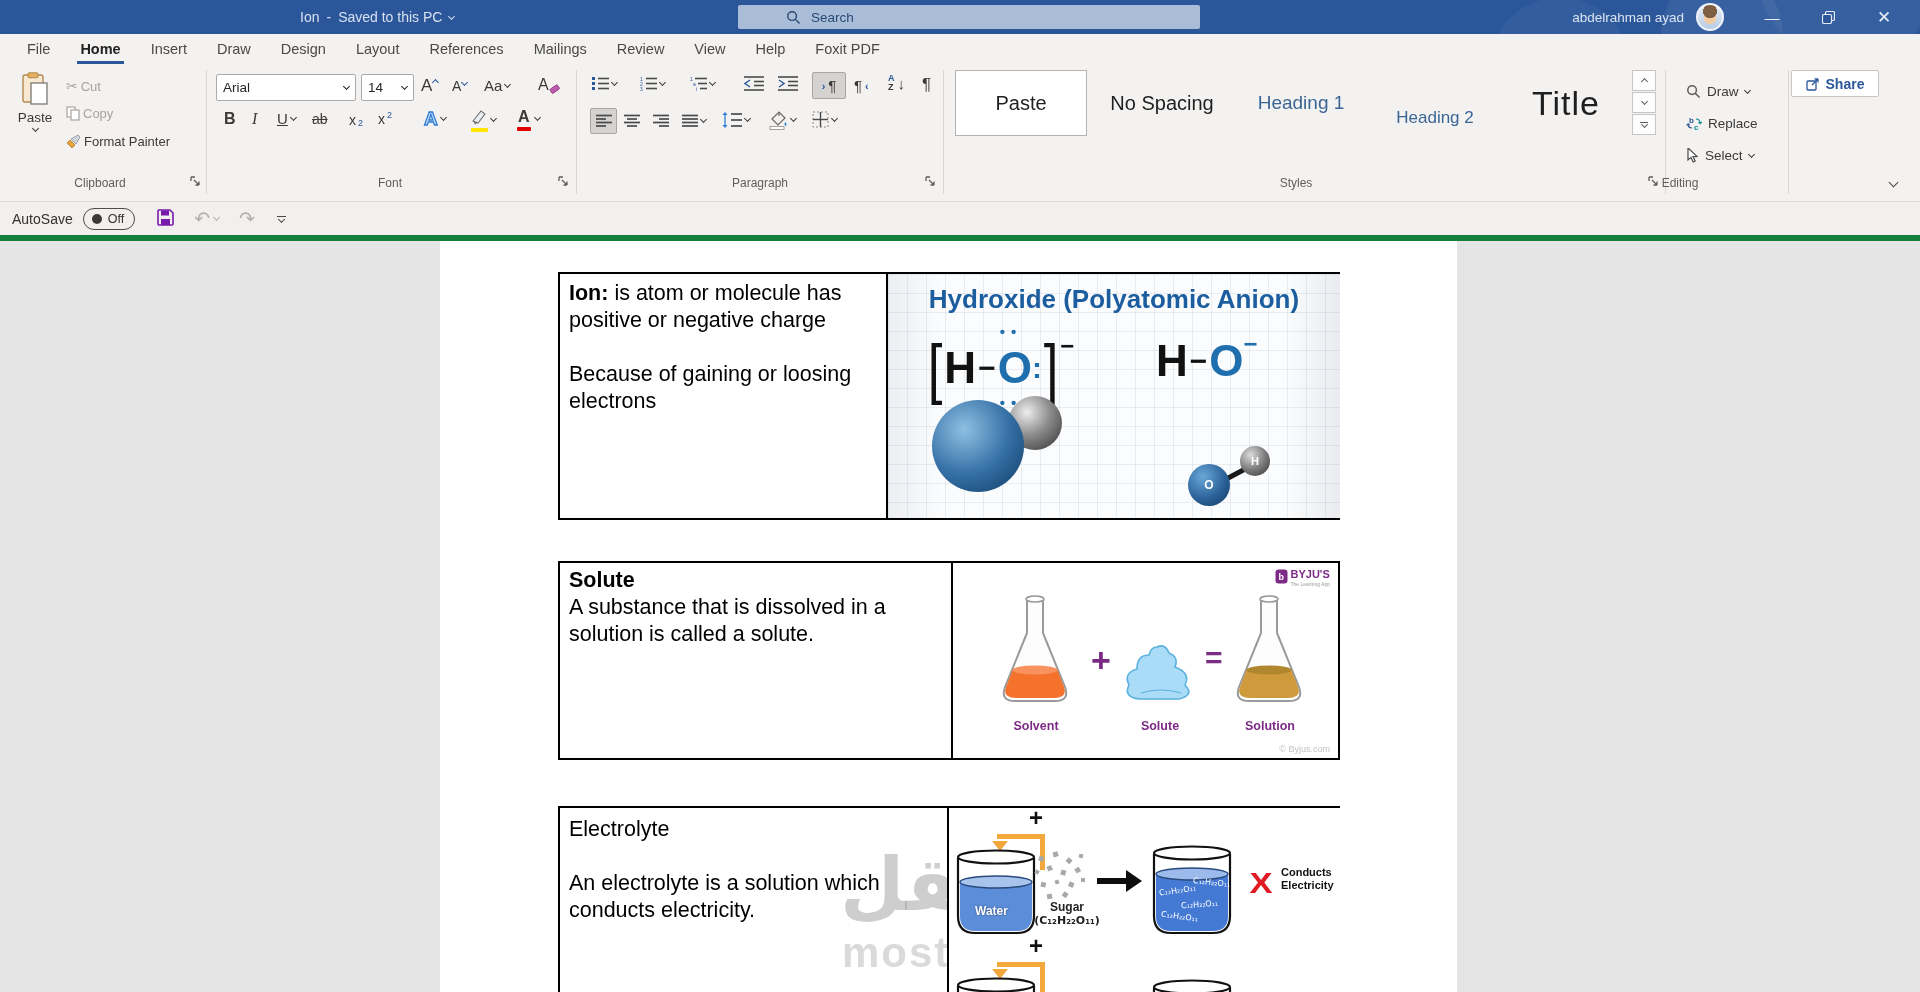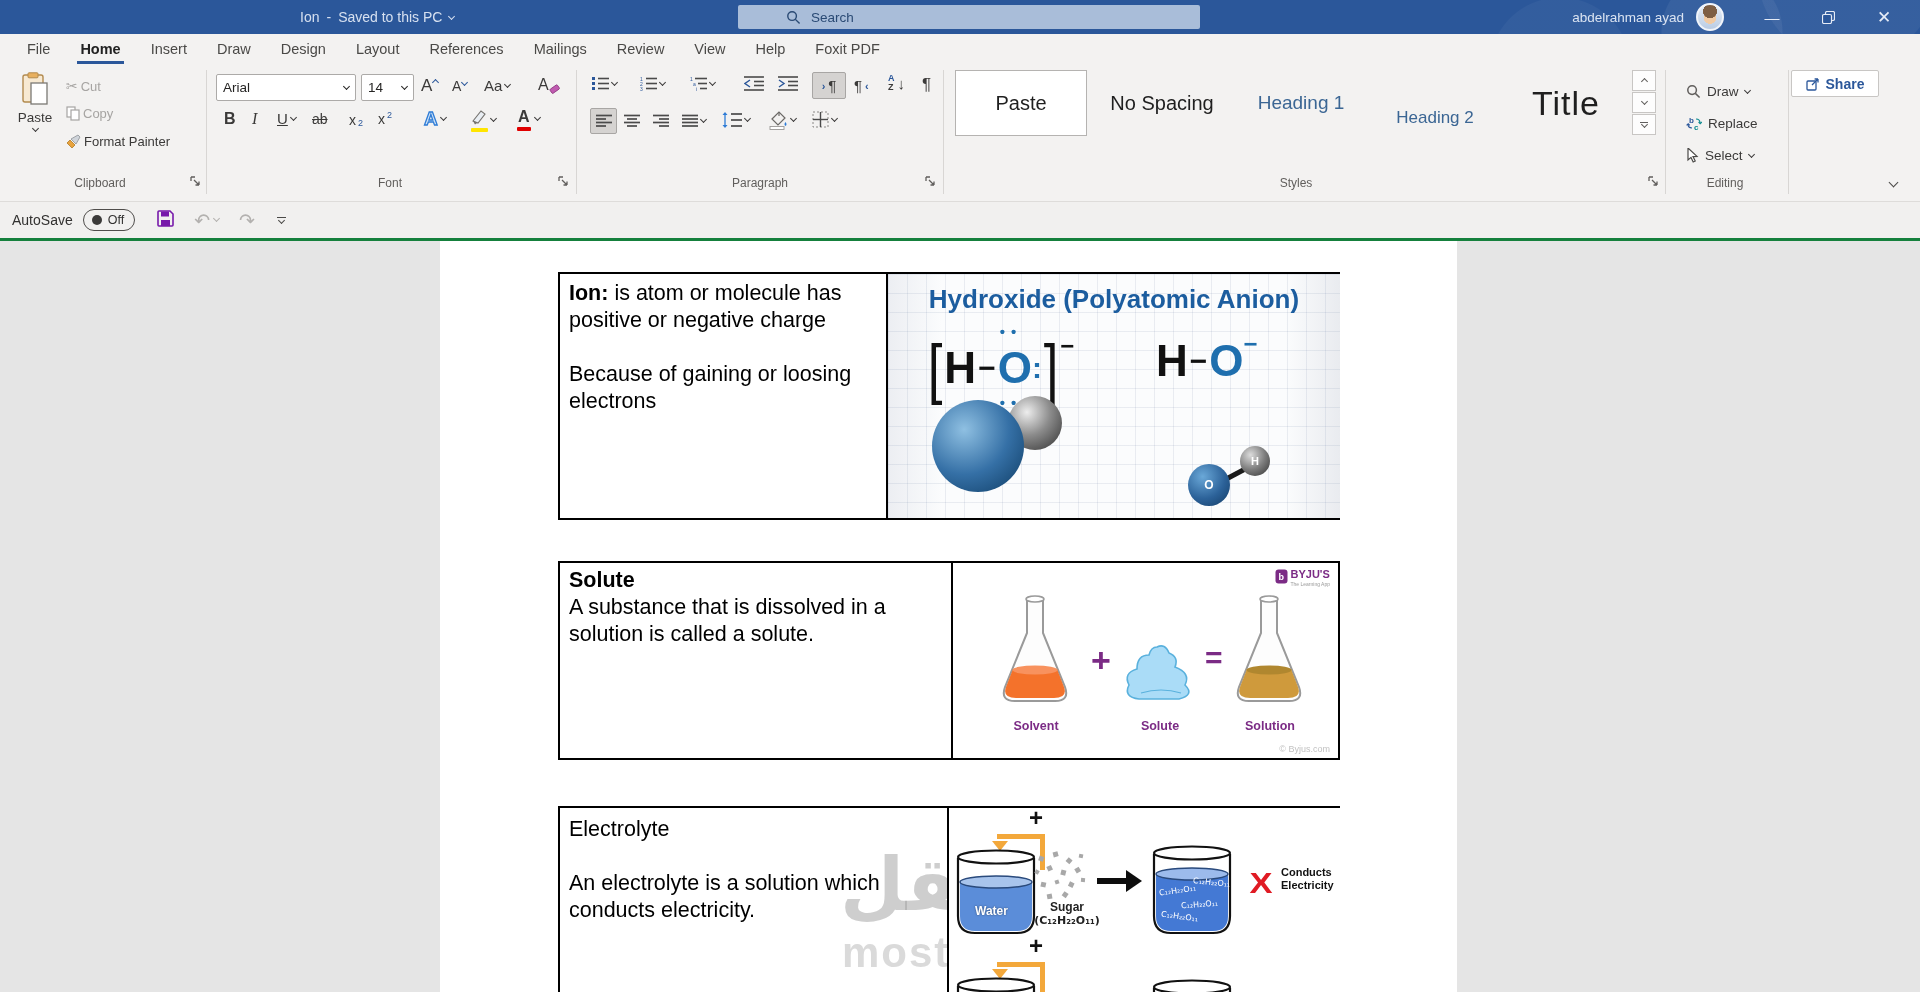--- a/index.html
+++ b/index.html
@@ -40,21 +40,21 @@
   .launcher{position:absolute;top:112px;width:13px;height:13px;}
   .rbtn{position:absolute;display:flex;align-items:center;gap:3px;color:#3b3a39;}
   .tgl-on{background:#d5d3d1;border:1px solid #a8a6a4;border-radius:2px;}
   .combo{position:absolute;background:#fff;border:1px solid #acaaa8;border-radius:2px;display:flex;align-items:center;font-size:13.5px;color:#252423;padding:0 6px;justify-content:space-between;}
   .disabled{color:#a6a4a2;}
   .colorbar{position:absolute;left:1px;bottom:-1px;height:4px;border-radius:1px;}
   .stile{position:absolute;top:6px;height:66px;display:flex;align-items:center;justify-content:center;white-space:nowrap;}
   .sscroll{position:absolute;left:1632px;width:24px;height:21px;background:#fdfdfd;border:1px solid #c8c6c4;display:flex;align-items:center;justify-content:center;color:#605e5c;}
 
   
-  .qat{position:absolute;left:0;top:202px;width:1920px;height:39px;background:#f1f0ef;border-bottom:3px solid #15803d;display:flex;align-items:center;color:#323130;font-size:14px;}
+  .qat{position:absolute;left:0;top:202px;width:1920px;height:39px;background:#f1f0ef;border-bottom:6px solid #15803d;display:flex;align-items:center;color:#323130;font-size:14px;}
   .pill{display:flex;align-items:center;gap:6px;border:1px solid #4f4d4b;border-radius:11px;height:22px;padding:0 10px 0 8px;font-size:12.5px;}
   .dot{width:10px;height:10px;border-radius:50%;background:#3b3a39;}
 
   
   .docarea{position:absolute;left:0;top:241px;width:1920px;height:751px;background:#e5e5e5;}
   .page{position:absolute;left:440px;top:0;width:1017px;height:751px;background:#fff;overflow:hidden;}
   .dtext{font-size:21.5px;line-height:27px;color:#000;}
   .tbl{position:absolute;border:2px solid #000;}
   .celldiv{position:absolute;top:0;bottom:0;width:2px;background:#000;}
 
@@ -440,21 +440,21 @@
       </svg>
       <span>Replace</span>
     </div>
     <div class="rbtn" style="left:1686px;top:84px;gap:6px;font-size:13.5px;">
       <svg width="13" height="15" viewBox="0 0 13 15">
           <polygon points="2,0 2,12 5,9.4 7.2,14 9.2,13 7,8.6 11,8.4" fill="#fff" stroke="#4a4947" stroke-width="1.2"></polygon>
         </svg>
       <span>Select</span>
       <span class="chv sm"></span>
     </div>
-    <div class="glabel" style="left:1665px;width:120px;">Editing</div>
+    <div class="glabel" style="left:1620px;width:120px;">Editing</div>
     <div class="vline" style="left:1788px;"></div>
 
     <span class="chv" style="position:absolute;left:1890px;top:118px;color:#4a4947;"></span>
   </div>
 
   <div class="share-btn">
     <svg width="14" height="14" viewBox="0 0 14 14">
         <rect x="1" y="4" width="9" height="9" rx="1" fill="none" stroke="#2b579a" stroke-width="1.3"></rect>
         <path d="M6,8 L12,2 M12,2 h-3.4 M12,2 v3.4" fill="none" stroke="#2b579a" stroke-width="1.3"></path>
       </svg>

